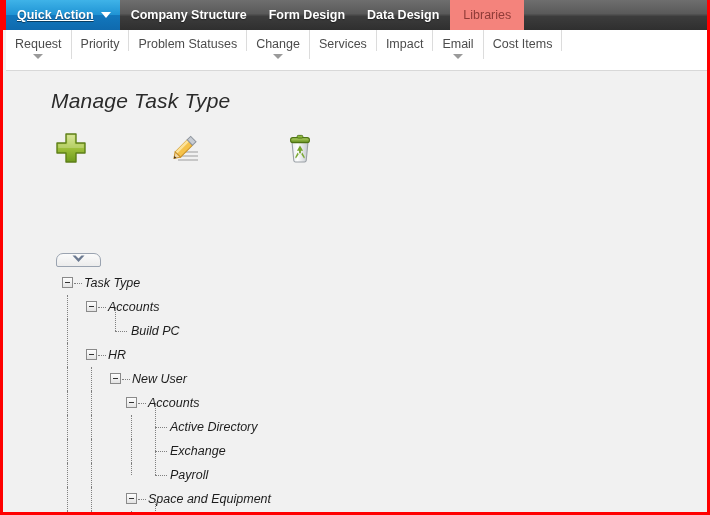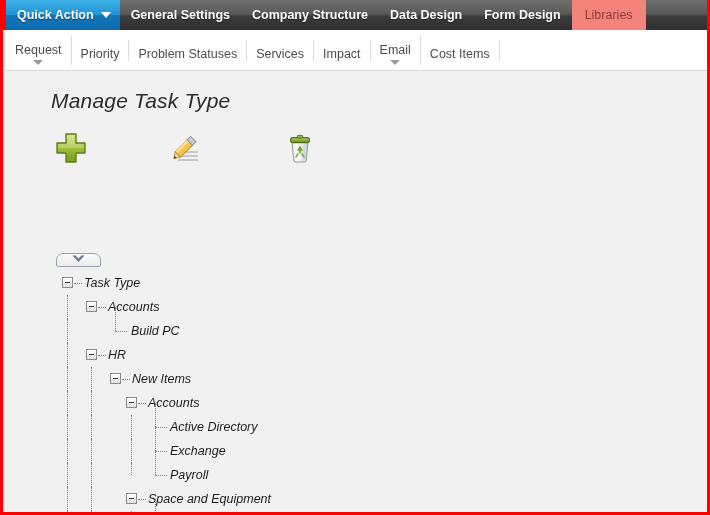--- a/index.html
+++ b/index.html
@@ -33,20 +33,21 @@
     color: #ffffff;
     font-size: 12.5px;
     font-weight: bold;
     white-space: nowrap;
     cursor: pointer;
     text-shadow: 0 1px 1px rgba(0,0,0,.45);
   }
   .topnav-item.quick {
     background: linear-gradient(to bottom, #3fb3e8 0%, #1f93d4 50%, #1277bd 51%, #0f6aae 100%);
     padding-right: 9px;
+    text-decoration: underline;
   }
   .topnav-item.quick .caret {
     margin-left: 7px;
     width: 0; height: 0;
     border-left: 5px solid transparent;
     border-right: 5px solid transparent;
     border-top: 6px solid #ffffff;
   }
   .topnav-item.libraries {
     background: #f4837c;
@@ -54,21 +55,21 @@
     text-shadow: none;
     font-weight: normal;
     padding: 0 13px;
   }
 
   
   .subnav {
     position: absolute; top: 30px; left: 3px;
     width: 704px; height: 41px;
     background: #ffffff;
-    display: flex; align-items: center;
+    display: flex; align-items: flex-start;
     overflow: hidden;
     border-bottom: 1px solid #d8d8d8;
   }
   .subnav-item {
     position: relative;
     display: flex;
     flex-direction: column;
     align-items: center;
     justify-content: flex-start;
     padding: 7px 9px 0 9px;
@@ -196,46 +197,47 @@
 <body>
 
 <div id="app">
 
   <div class="topnav">
     <div class="topnav-item quick">
       <span>Quick Action</span>
       <span class="caret"></span>
     </div>
     <div class="topnav-item">
-      <span>General Settings</span>
+      <span>Company Structure</span>
     </div>
     <div class="topnav-item">
-      <span>Company Structure</span>
+      <span>Form Design</span>
     </div>
     <div class="topnav-item">
       <span>Data Design</span>
     </div>
-    <div class="topnav-item">
-      <span>Form Design</span>
-    </div>
     <div class="topnav-item libraries">
       <span>Libraries</span>
     </div>
   </div>
 
   <div class="subnav">
     <div class="subnav-item">
       <span>Request</span>
       <span class="subnav-caret"></span>
     </div>
     <div class="subnav-item">
       <span>Priority</span>
     </div>
     <div class="subnav-item">
       <span>Problem Statuses</span>
+    </div>
+    <div class="subnav-item">
+      <span>Change</span>
+      <span class="subnav-caret"></span>
     </div>
     <div class="subnav-item">
       <span>Services</span>
     </div>
     <div class="subnav-item">
       <span>Impact</span>
     </div>
     <div class="subnav-item">
       <span>Email</span>
       <span class="subnav-caret"></span>
@@ -343,21 +345,21 @@
         <span class="pm-box" style="left:30px"></span>
         <span class="hline" style="left:42px;width:8px"></span>
         <span class="node-label" style="left:52px">HR</span>
       </div>
 
       <div class="node">
         <span class="vline" style="left:11px"></span>
         <span class="vline" style="left:35px"></span>
         <span class="pm-box" style="left:54px"></span>
         <span class="hline" style="left:66px;width:8px"></span>
-        <span class="node-label" style="left:76px">New Items</span>
+        <span class="node-label" style="left:76px">New User</span>
       </div>
 
       <div class="node">
         <span class="vline" style="left:11px"></span>
         <span class="vline" style="left:35px"></span>
         <span class="pm-box" style="left:70px"></span>
         <span class="hline" style="left:82px;width:8px"></span>
         <span class="node-label" style="left:92px">Accounts</span>
       </div>
 

